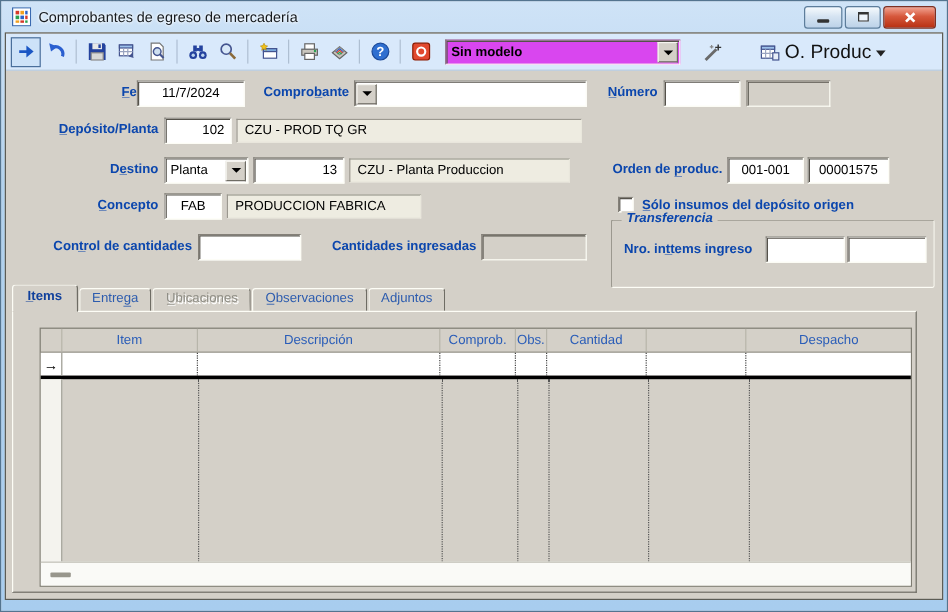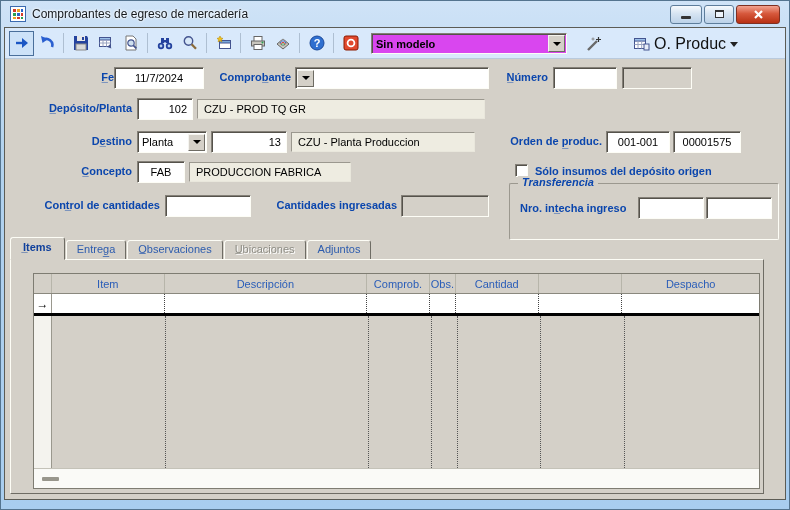--- a/index.html
+++ b/index.html
@@ -303,31 +303,31 @@
       <span class="checkbox" style="left:510px;top:104px;"></span>
       <span class="lab left" style="left:530px;top:105px;width:215px;">S̲ólo insumos del depósito origen</span>
 
       <span class="lab" style="left:25px;top:139px;width:130px;">Cont̲rol de cantidades</span>
       <span class="inp" style="left:160px;top:135px;width:86px;"></span>
       <span class="lab" style="left:259px;top:139px;width:133px;">Cantidades ingresadas</span>
       <span class="inp dis" style="left:396px;top:135px;width:88px;"></span>
 
       <div class="groupbox">
         <span class="gtitle">Transferencia</span>
-        <span class="lab left" style="left:10px;top:18px;width:126px;">Nro. int̲echa ingreso</span>
+        <span class="lab left" style="left:10px;top:18px;width:126px;">Nro. int̲tems ingreso</span>
         <span class="inp" style="left:128px;top:13px;width:66px;"></span>
         <span class="inp" style="left:196px;top:13px;width:66px;"></span>
       </div>
     </div>
 
     <div class="tabs">
       <span class="tab active">I̲tems</span>
       <span class="tab">Entreg̲a</span>
+      <span class="tab disabled">U̲bicaciones</span>
       <span class="tab">O̲bservaciones</span>
-      <span class="tab disabled">U̲bicaciones</span>
       <span class="tab">Adjuntos</span>
     </div>
 
     <div class="panel">
       <div class="grid">
         <div class="ghead">
           <span class="hc c0"></span>
           <span class="hc c1">Item</span>
           <span class="hc c2">Descripción</span>
           <span class="hc c3">Comprob.</span>

